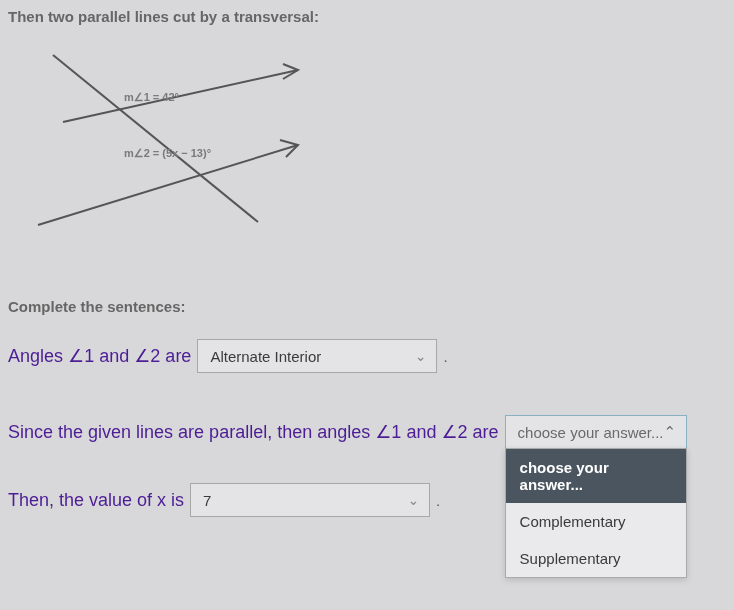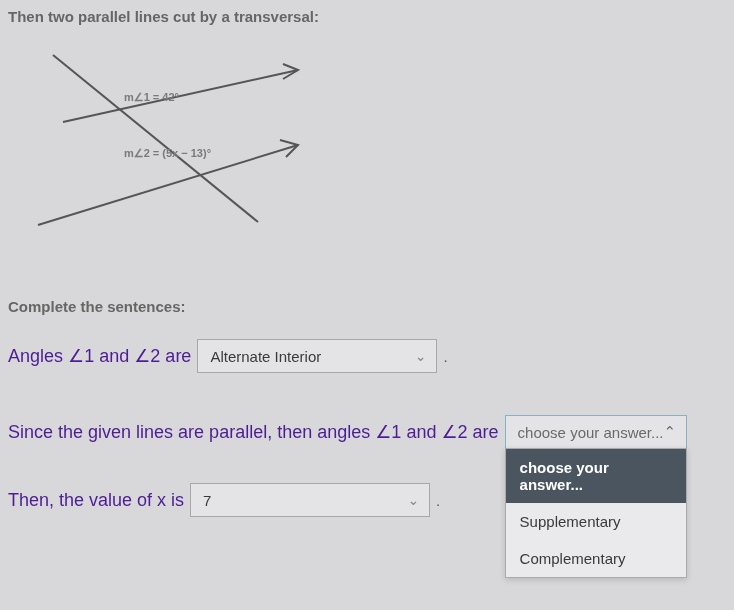--- a/index.html
+++ b/index.html
@@ -164,22 +164,22 @@
 
   <div class="sentence-row row2">
     <span class="sentence-text">Since the given lines are parallel, then angles ∠1 and ∠2 are</span>
     <span class="select-open-wrapper">
       <span class="select-box-open">
         <span>choose your answer...</span>
         <span class="chev">⌃</span>
       </span>
       <div class="dropdown-list">
         <div class="dropdown-item selected">choose your answer...</div>
+        <div class="dropdown-item">Complementary</div>
         <div class="dropdown-item">Supplementary</div>
-        <div class="dropdown-item">Complementary</div>
       </div>
     </span>
   </div>
 
   <div class="sentence-row row3">
     <span class="sentence-text">Then, the value of x is</span>
     <span class="select-box select-box-narrow">
       <span>7</span>
       <span class="chev">⌄</span>
     </span>

